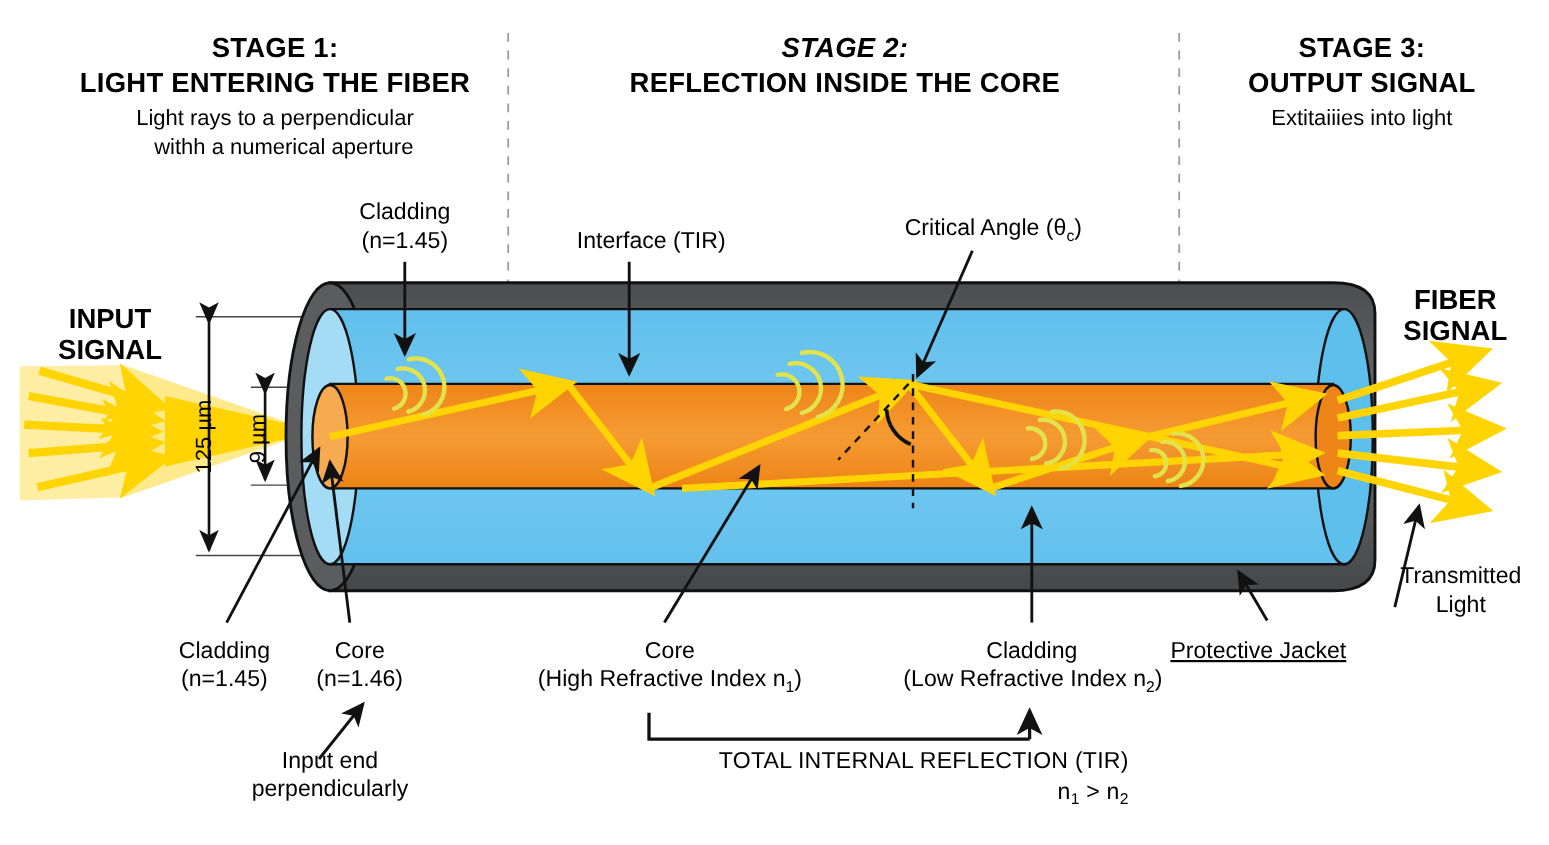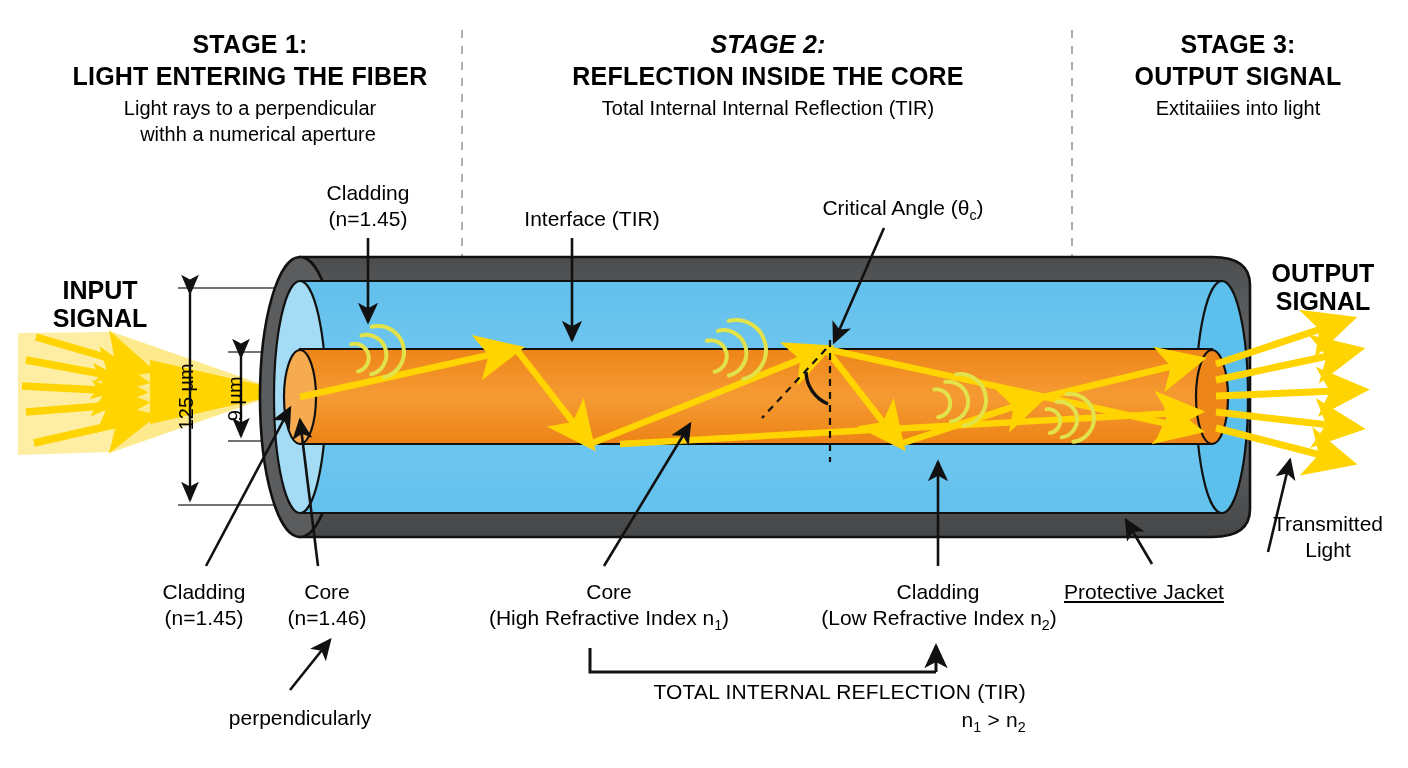--- a/index.html
+++ b/index.html
@@ -176,37 +176,36 @@
     </g>
   </svg>
 
   <div class="txt stage-h" style="left:40px;top:30px;width:420px;">STAGE 1:</div>
   <div class="txt stage-h" style="left:20px;top:62px;width:460px;">LIGHT ENTERING THE FIBER</div>
   <div class="txt stage-s" style="left:20px;top:97px;width:460px;">Light rays to a perpendicular</div>
   <div class="txt stage-s" style="left:28px;top:123px;width:460px;">withh a numerical aperture</div>
 
   <div class="txt stage-h" style="left:470px;top:30px;width:596px;font-style:italic;">STAGE 2:</div>
   <div class="txt stage-h" style="left:470px;top:62px;width:596px;">REFLECTION INSIDE THE CORE</div>
-  <div class="txt stage-s" style="left:470px;top:97px;width:596px;">Total Internal Internal Reflection (TIR)</div>
 
   <div class="txt stage-h" style="left:1080px;top:30px;width:316px;">STAGE 3:</div>
   <div class="txt stage-h" style="left:1080px;top:62px;width:316px;">OUTPUT SIGNAL</div>
   <div class="txt stage-s" style="left:1080px;top:97px;width:316px;">Extitaiiies into light</div>
 
   <div class="txt lbl" style="left:278px;top:181px;width:180px;">Cladding</div>
   <div class="txt lbl" style="left:278px;top:207px;width:180px;">(n=1.45)</div>
 
   <div class="txt lbl" style="left:472px;top:207px;width:240px;">Interface (TIR)</div>
 
   <div class="txt lbl" style="left:768px;top:196px;width:270px;"><span>Critical Angle (θ</span><sub>c</sub><span>)</span></div>
 
   <div class="txt big" style="left:20px;top:275px;width:160px;">INPUT</div>
   <div class="txt big" style="left:20px;top:303px;width:160px;">SIGNAL</div>
 
-  <div class="txt big" style="left:1248px;top:258px;width:150px;">OUTPUT</div>
+  <div class="txt big" style="left:1248px;top:258px;width:150px;">FIBER</div>
   <div class="txt big" style="left:1248px;top:286px;width:150px;">SIGNAL</div>
 
   <div class="txt dimtxt" style="left:132px;top:385px;width:110px;text-align:center;transform:rotate(-90deg);">125 µm</div>
   <div class="txt dimtxt" style="left:190px;top:387px;width:92px;text-align:center;transform:rotate(-90deg);">9 µm</div>
 
   <div class="txt lbl" style="left:122px;top:580px;width:164px;">Cladding</div>
   <div class="txt lbl" style="left:122px;top:606px;width:164px;">(n=1.45)</div>
 
   <div class="txt lbl" style="left:252px;top:580px;width:150px;">Core</div>
   <div class="txt lbl" style="left:252px;top:606px;width:150px;">(n=1.46)</div>
@@ -215,18 +214,19 @@
   <div class="txt lbl" style="left:458px;top:606px;width:302px;"><span>(High Refractive Index n</span><sub>1</sub><span>)</span></div>
 
   <div class="txt lbl" style="left:852px;top:580px;width:172px;">Cladding</div>
   <div class="txt lbl" style="left:790px;top:606px;width:298px;"><span>(Low Refractive Index n</span><sub>2</sub><span>)</span></div>
 
   <div class="txt lbl-l" style="left:1064px;top:580px;width:240px;">Protective Jacket</div>
 
   <div class="txt lbl" style="left:1248px;top:512px;width:160px;">Transmitted</div>
   <div class="txt lbl" style="left:1248px;top:538px;width:160px;">Light</div>
 
+  <div class="txt lbl" style="left:196px;top:680px;width:208px;">Input end</div>
   <div class="txt lbl" style="left:180px;top:706px;width:240px;">perpendicularly</div>
 
   <div class="txt tirtxt" style="left:500px;top:680px;width:526px;">TOTAL INTERNAL REFLECTION (TIR)</div>
   <div class="txt tirtxt" style="left:500px;top:708px;width:526px;"><span>n</span><sub>1</sub><span> &gt; n</span><sub>2</sub></div>
 
 </div>
 
 </body></html>

